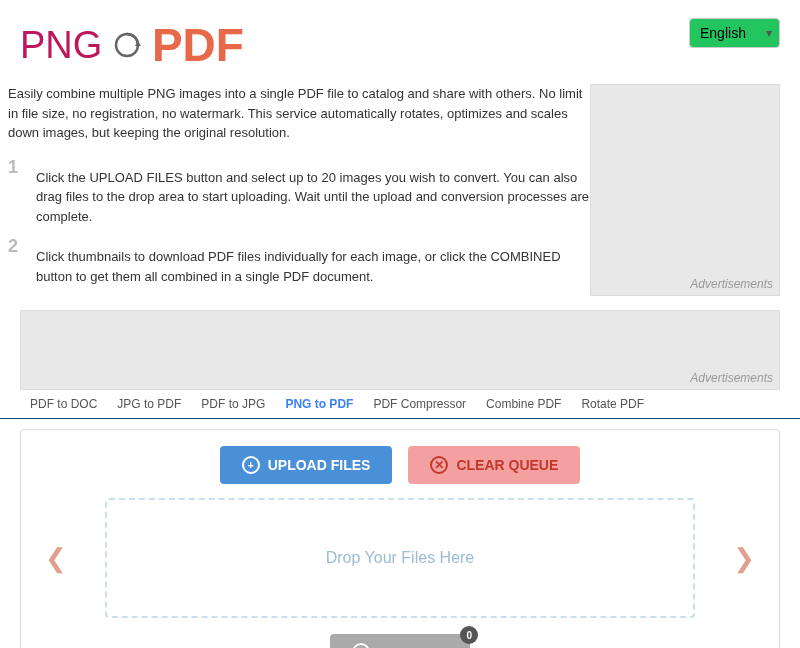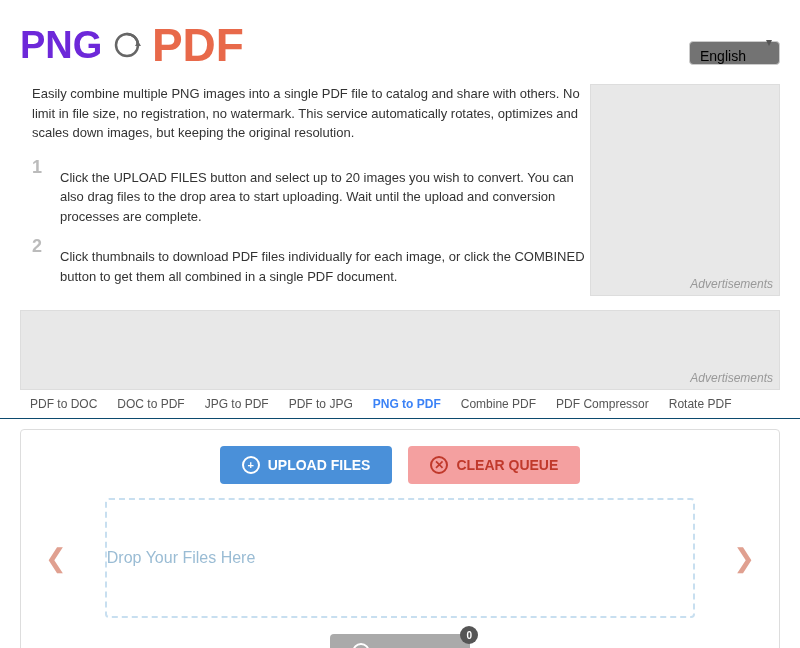--- a/index.html
+++ b/index.html
@@ -1,29 +1,29 @@
 <!DOCTYPE html>
 <html><head>
   <meta charset="utf-8">
   <style>
     * { box-sizing: border-box; margin: 0; padding: 0; }
     body { font-family: Arial, sans-serif; background: #fff; font-size: 13px; color: #333; width: 800px; }
 
     
     .header { display: flex; justify-content: space-between; align-items: flex-start; padding: 18px 20px 0 20px; }
     .logo { display: flex; align-items: center; }
-    .logo-png { color: #6d28d9; font-size: 38px; font-weight: 700; font-family: Arial, sans-serif; }
+    .logo-png { color: #be185d; font-size: 38px; font-weight: 400; font-family: Arial, sans-serif; }
     .logo-to { color: #555; font-size: 28px; font-weight: 700; margin: 0 3px; display: flex; align-items: center; }
     .logo-pdf { color: #e8694a; font-size: 46px; font-weight: 900; font-family: Arial, sans-serif; }
     .lang-select-wrapper { position: relative; display: inline-block; }
-    .lang-select-wrapper select { border: 1px solid #ccc; border-radius: 4px; padding: 6px 28px 0 10px; font-size: 14px; cursor: pointer; background: #737373; appearance: none; margin-top: 23px; }
+    .lang-select-wrapper select { border: 1px solid #ccc; border-radius: 4px; padding: 6px 28px 6px 10px; font-size: 14px; cursor: pointer; background: #22c55e; appearance: none; }
     .chevron-down { position: absolute; right: 8px; top: 50%; transform: translateY(-50%); pointer-events: none; font-size: 12px; color: #555; }
 
     
-    .content { display: flex; padding: 12px 20px 0 32px; }
+    .content { display: flex; padding: 12px 20px 0 8px; }
     .left-content { flex: 1; }
     .description { font-size: 13px; color: #333; line-height: 1.5; margin-bottom: 14px; }
     .steps { list-style: none; }
     .step { display: flex; gap: 12px; margin-bottom: 10px; }
     .step-num { font-size: 18px; color: #bbb; font-weight: bold; min-width: 16px; }
     .step-text { font-size: 13px; color: #333; line-height: 1.5; margin-top: 11px; }
 
     .ad-right { width: 190px; min-height: 160px; background: #e8e8e8; border: 1px solid #ddd; flex-shrink: 0; position: relative; }
     .ad-label { position: absolute; bottom: 4px; right: 6px; font-size: 12px; color: #999; font-style: italic; }
 
@@ -36,21 +36,21 @@
     .nav-tab { padding: 7px 10px; font-size: 12px; color: #555; cursor: pointer; white-space: nowrap; border-bottom: 2px solid transparent; margin-bottom: -2px; text-decoration: none; }
     .nav-tab.active { color: #3b82f6; border-bottom: 2px solid #e8694a; font-weight: bold; }
 
     
     .tool-area { margin: 10px 20px; border: 1px solid #ddd; border-radius: 4px; padding: 16px; background: #fff; }
     .tool-buttons { display: flex; justify-content: center; gap: 16px; margin-bottom: 14px; }
 
     .btn-upload { background: #4a90d9; color: #fff; border: none; border-radius: 4px; padding: 10px 22px; font-size: 14px; font-weight: bold; cursor: pointer; display: flex; align-items: center; gap: 8px; }
     .btn-clear { background: #f4a0a0; color: #c0392b; border: none; border-radius: 4px; padding: 10px 22px; font-size: 14px; font-weight: bold; cursor: pointer; display: flex; align-items: center; gap: 8px; }
 
-    .drop-zone { border: 2px dashed #c8dff0; border-radius: 4px; min-height: 120px; display: flex; align-items: center; justify-content: flex-start; position: relative; margin: 0 30px; }
+    .drop-zone { border: 2px dashed #c8dff0; border-radius: 4px; min-height: 120px; display: flex; align-items: center; justify-content: center; position: relative; margin: 0 30px; }
     .drop-text { color: #9abcd4; font-size: 16px; font-weight: normal; }
 
     .carousel { display: flex; align-items: center; gap: 0; }
     .carousel-btn { background: none; border: none; font-size: 26px; color: #e0a090; cursor: pointer; padding: 0 8px; }
 
     .combined-area { display: flex; justify-content: center; margin-top: 16px; }
     .btn-combined { background: #aaa; color: #fff; border: none; border-radius: 4px; padding: 9px 22px; font-size: 13px; font-weight: bold; cursor: pointer; display: flex; align-items: center; gap: 8px; position: relative; }
     .badge { position: absolute; top: -8px; right: -8px; background: #555; color: #fff; border-radius: 50%; width: 18px; height: 18px; font-size: 10px; display: flex; align-items: center; justify-content: center; }
 
     .icon-circle { display: inline-flex; align-items: center; justify-content: center; width: 18px; height: 18px; border: 2px solid currentColor; border-radius: 50%; font-size: 11px; }
@@ -101,26 +101,25 @@
     <span class="ad-label">Advertisements</span>
   </div>
 </div>
 
 <div class="ad-banner">
   <span class="ad-label">Advertisements</span>
 </div>
 
 <div class="nav-tabs">
   <a class="nav-tab">PDF to DOC</a>
-  <a class="nav-tab">DOC to PDF</a>
   <a class="nav-tab">JPG to PDF</a>
   <a class="nav-tab">PDF to JPG</a>
   <a class="nav-tab active">PNG to PDF</a>
+  <a class="nav-tab">PDF Compressor</a>
   <a class="nav-tab">Combine PDF</a>
-  <a class="nav-tab">PDF Compressor</a>
   <a class="nav-tab">Rotate PDF</a>
 
 </div>
 
 <div class="tool-area">
   <div class="tool-buttons">
     <button class="btn-upload">
       <span class="icon-circle">+</span>
       <span>UPLOAD FILES</span>
     </button>

